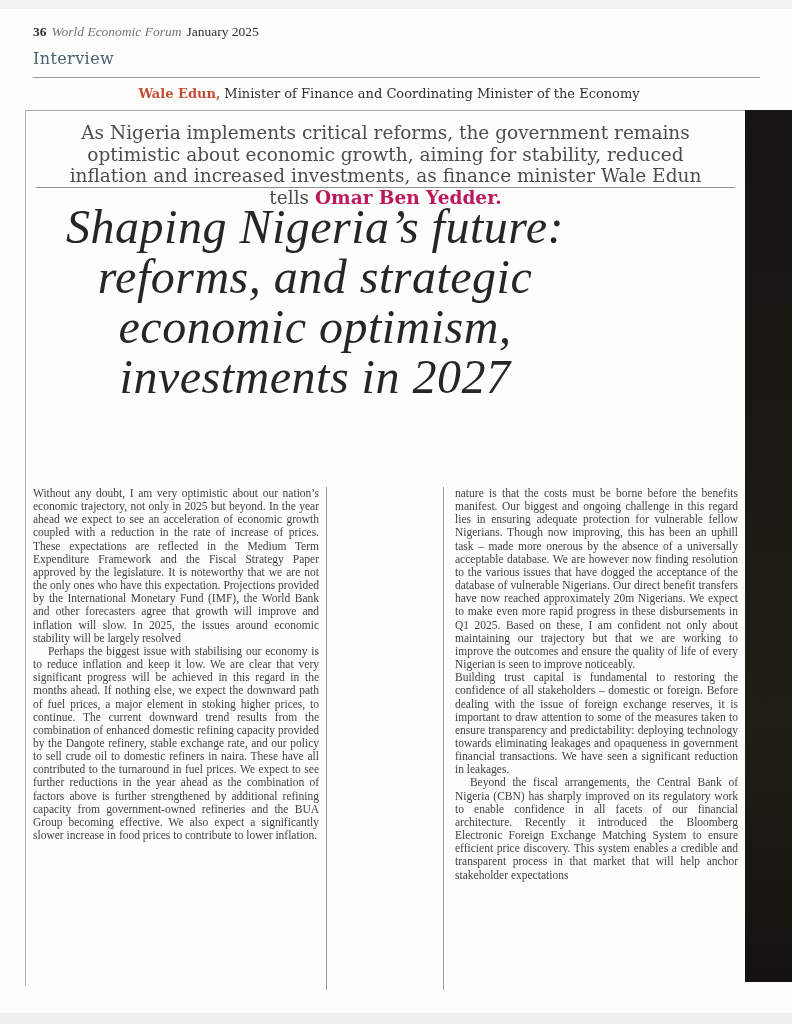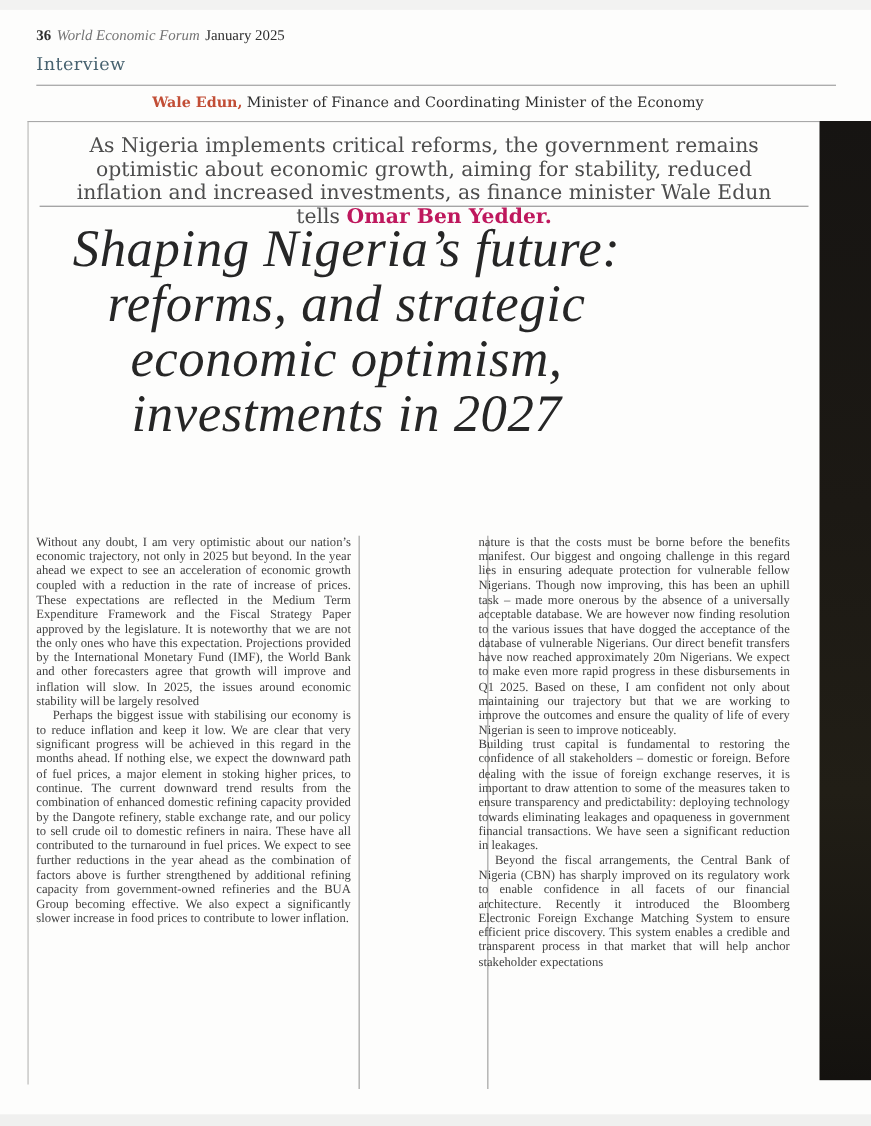--- a/index.html
+++ b/index.html
@@ -49,21 +49,21 @@
   .headline{
     position:absolute;left:25px;top:202px;width:580px;text-align:center;
     font-family:"Liberation Serif",serif;font-weight:normal;
     font-size:48px;line-height:50px;color:#262626;letter-spacing:0.5px;font-style:italic;
   }
 
   
   .col{position:absolute;top:487px;font-size:11.5px;line-height:13.15px;
        text-align:justify;hyphens:auto;-webkit-hyphens:auto;color:#414141;}
   .col-left{left:33px;width:286px;}
-  .col-right{left:435px;width:283px;}
+  .col-right{left:455px;width:283px;}
   .col p{margin:0;}
   .q{font-weight:bold;font-style:italic;color:#1f1f1f;}
   .q-gap{margin-top:13px !important;}
   .indent{text-indent:1.3em;}
   .col-rule{position:absolute;top:487px;width:1px;height:503px;background:#9a9a9a;}
   .col-rule-a{left:326px;}
   .col-rule-b{left:443px;}
 
   
   .photo-edge{

